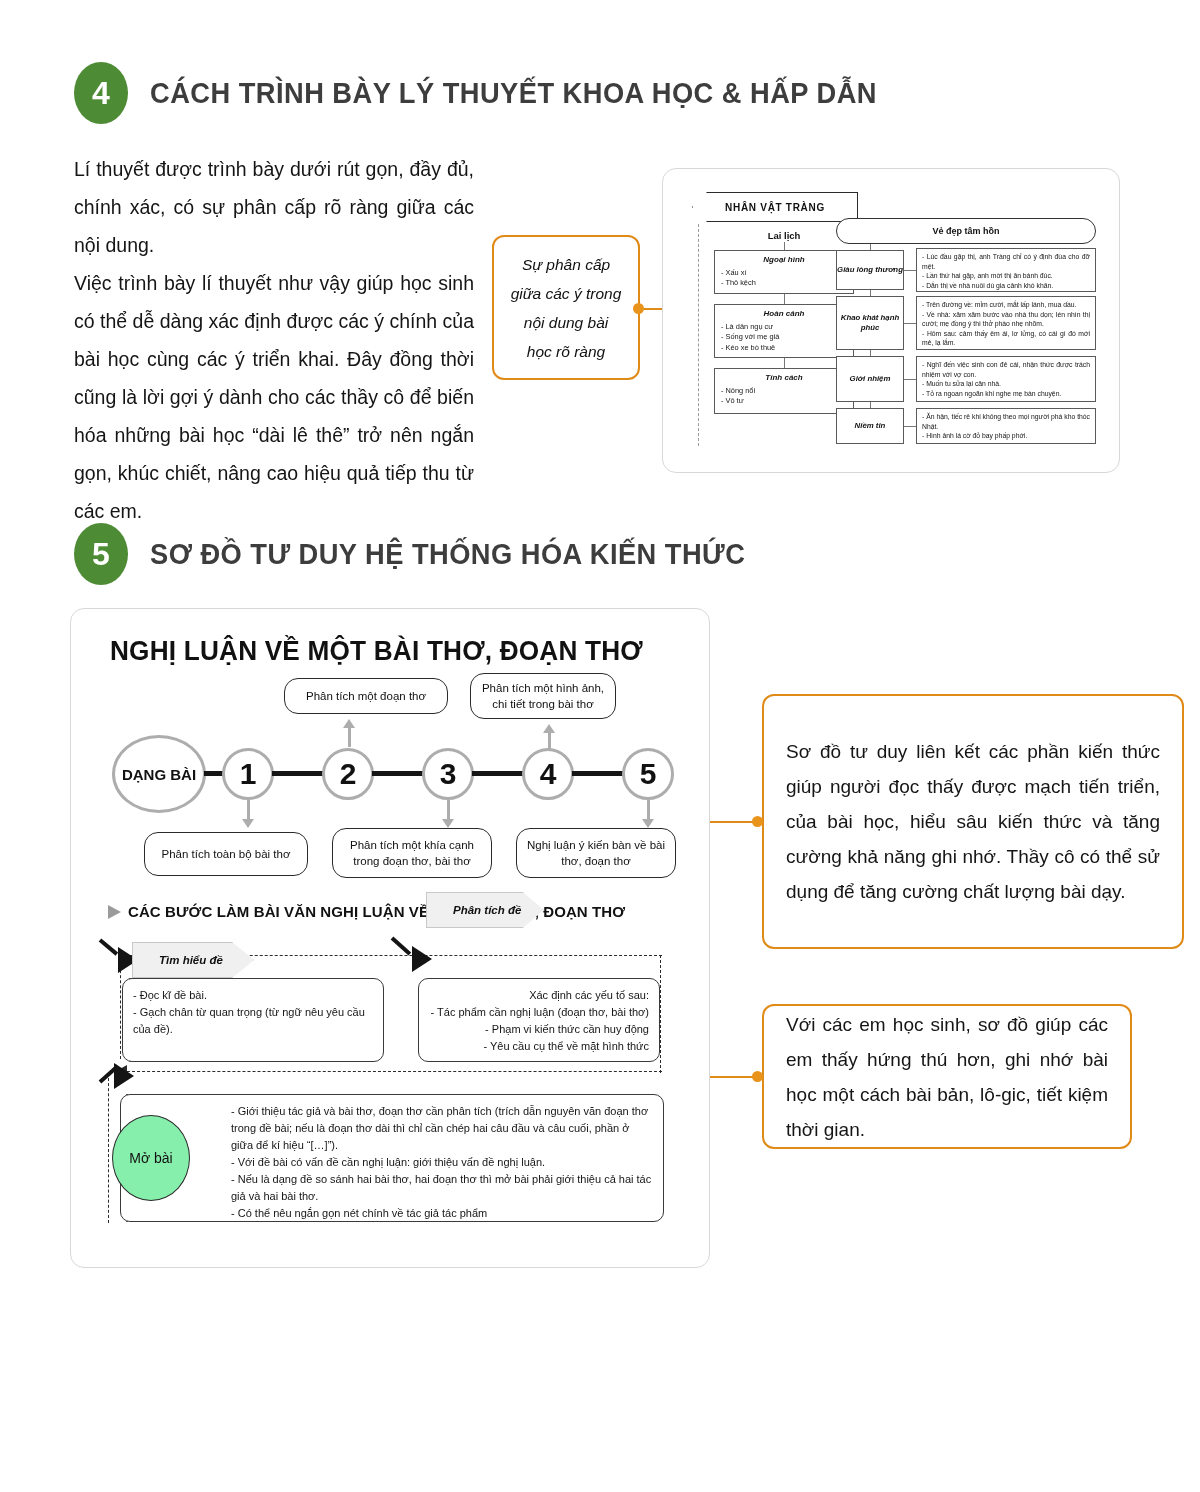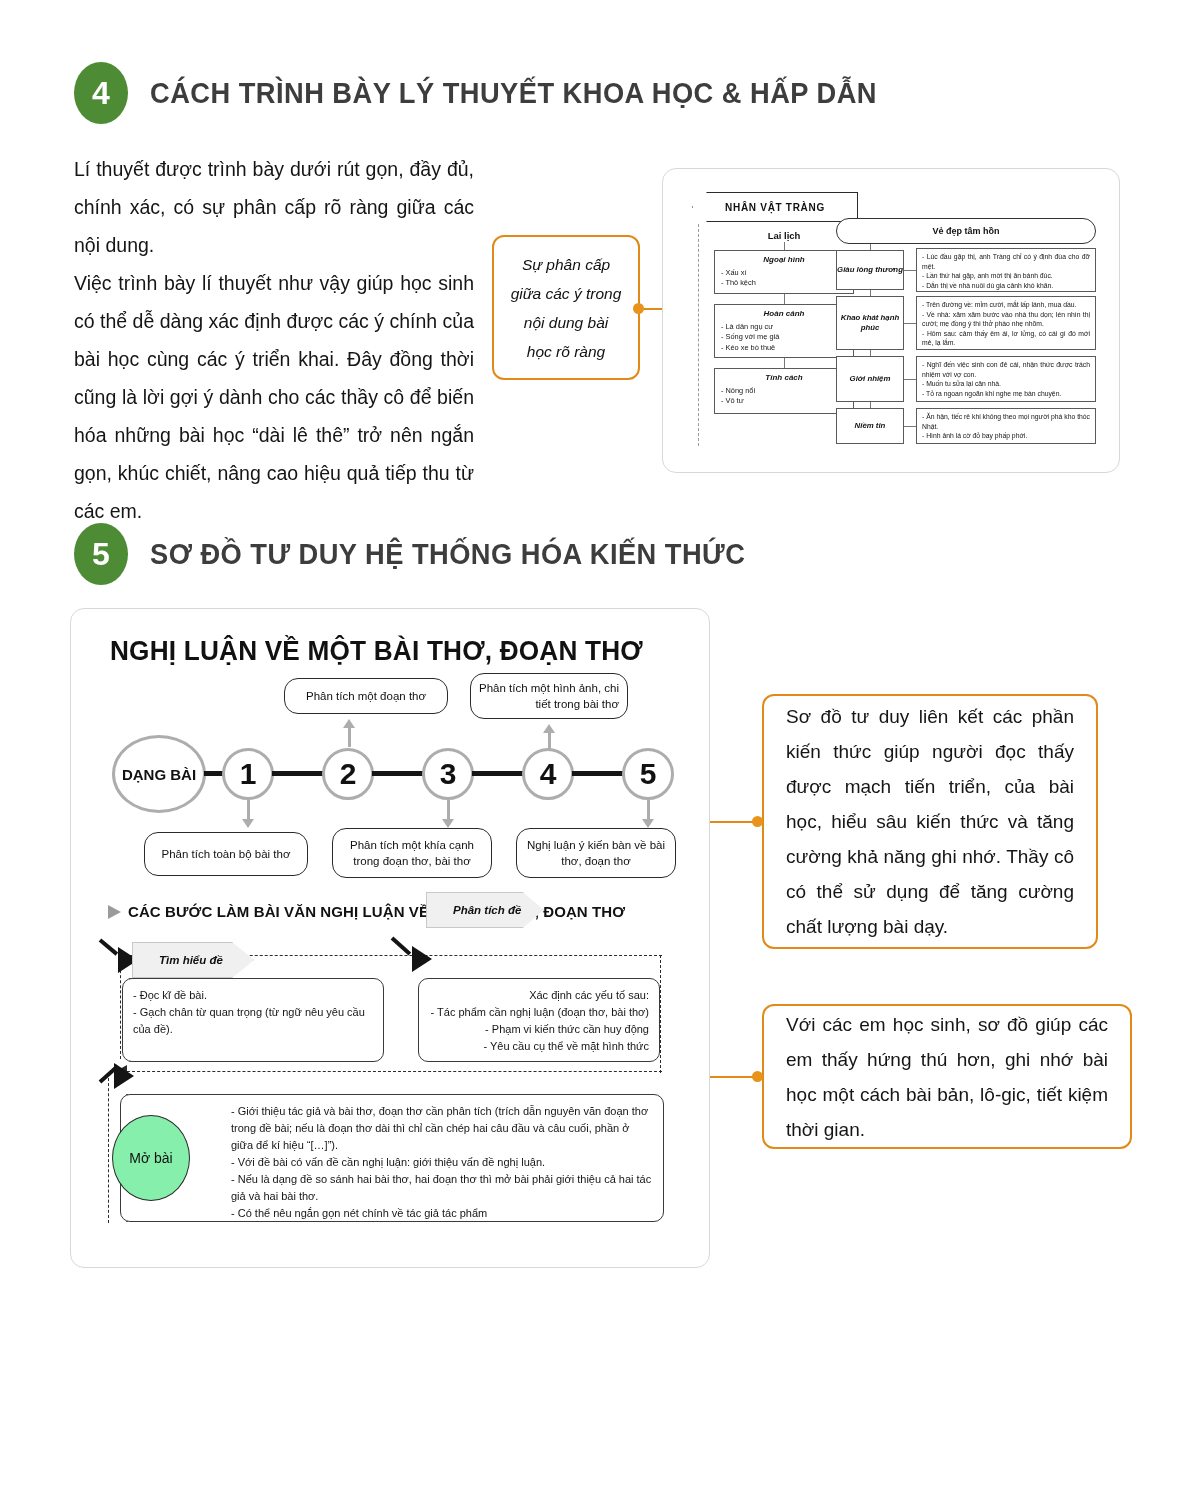--- a/index.html
+++ b/index.html
@@ -42,21 +42,21 @@
     background: #fff;
     display: flex; align-items: center;
   }
   .callout-inner { padding: 10px 16px; width: 100%; }
 
   #cal-s4 { left: 492px; top: 235px; width: 148px; height: 145px; }
   #cal-s4 .callout-inner {
     font-size: 15.5px; font-style: italic; line-height: 29px;
     text-align: center; color: #111;
   }
-  #cal-s5a { left: 762px; top: 694px; width: 336px; height: 255px; }
+  #cal-s5a { left: 762px; top: 694px; width: 422px; height: 255px; }
   #cal-s5b { left: 762px; top: 1004px; width: 370px; height: 145px; }
   #cal-s5a .callout-inner, #cal-s5b .callout-inner {
     font-size: 19px; line-height: 35px; text-align: justify; color: #151515;
     padding: 6px 22px;
   }
 
   .conn { position: absolute; background: #e08a17; }
   .conn-dot {
     position: absolute; width: 11px; height: 11px; border-radius: 50%;
     background: #e8941c;
@@ -270,21 +270,21 @@
 <div class="sec-head" id="s5-head" style="left:74px; top:523px;">
   <div class="sec-badge">5</div>
   <div class="sec-title">SƠ ĐỒ TƯ DUY HỆ THỐNG HÓA KIẾN THỨC</div>
 </div>
 
 <div class="panel" id="s5-panel"></div>
 
 <div id="mm-title">NGHỊ LUẬN VỀ MỘT BÀI THƠ, ĐOẠN THƠ</div>
 
 <div class="rbox" style="left:268px; top:678px; width:164px; height:36px;margin-left:16px;">Phân tích một đoạn thơ</div>
-<div class="rbox" style="left:470px; top:673px; width:158px; height:46px;text-align:right;">Phân tích một hình ảnh, chi tiết trong bài thơ</div>
+<div class="rbox" style="left:470px; top:673px; width:146px; height:46px;">Phân tích một hình ảnh, chi tiết trong bài thơ</div>
 
 <div class="arw up" style="left:343px; top:719px; height:28px;">
   <div class="head"></div>
     <div class="stem" style="top:9px; bottom:0;"></div>
 </div>
 <div class="arw up" style="left:543px; top:724px; height:26px;">
   <div class="head"></div>
     <div class="stem" style="top:9px; bottom:0;"></div>
 </div>
 

